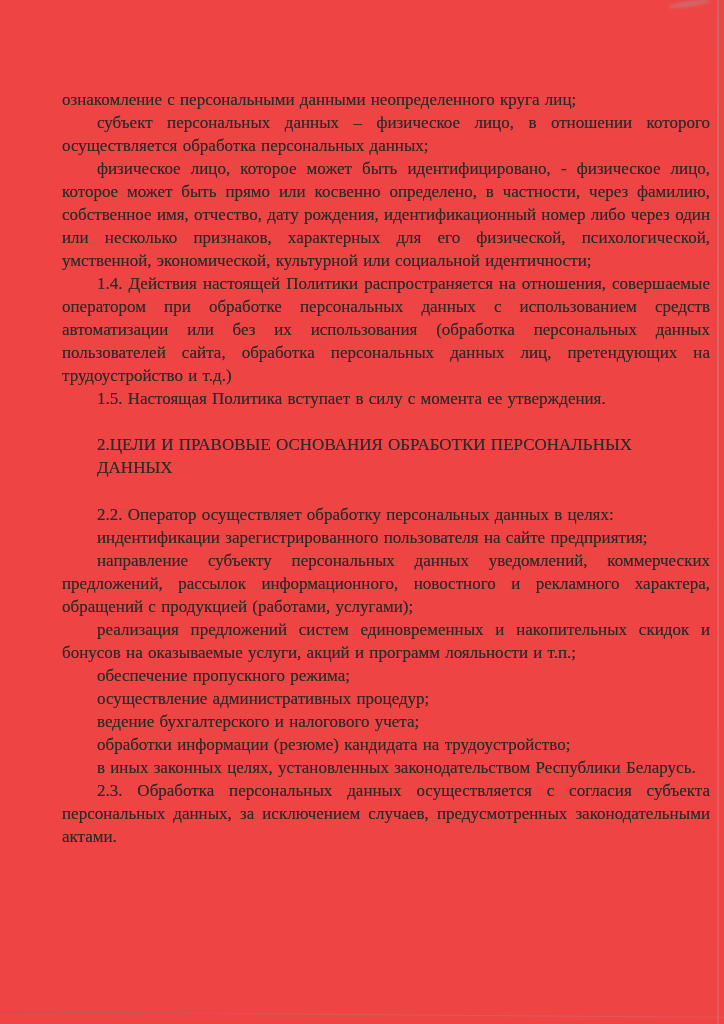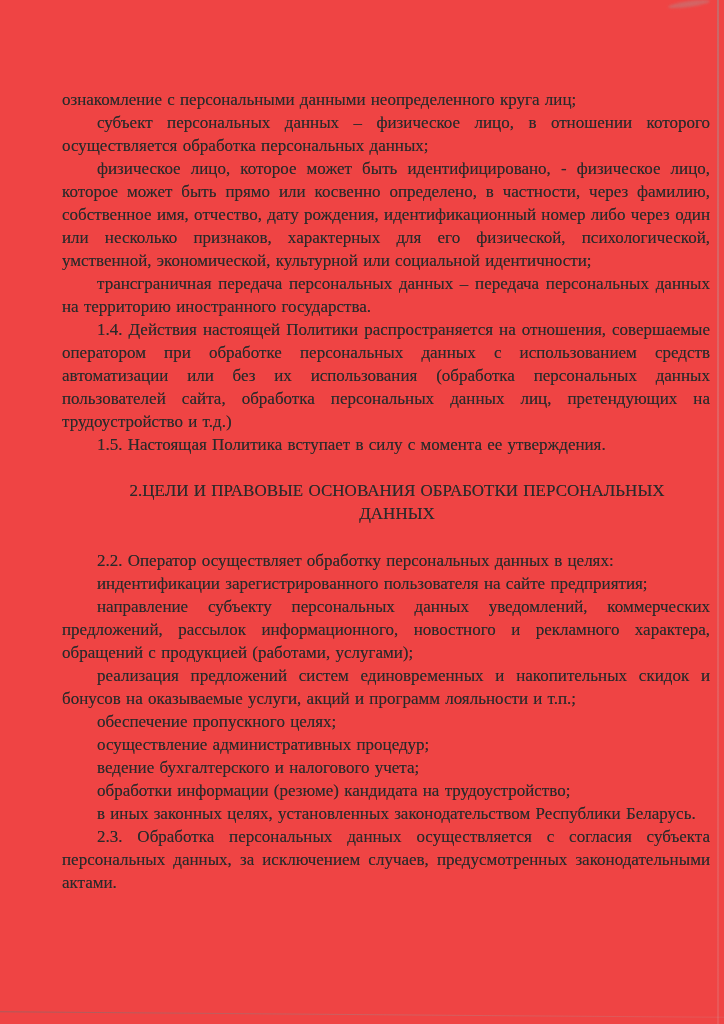--- a/index.html
+++ b/index.html
@@ -30,21 +30,21 @@
     text-align: justify;
     text-indent: 35px;
     word-spacing: 1px;
   }
   .para.no-indent {
     text-indent: 0;
   }
   .heading {
     margin: 23px 0 24px 35px;
     max-width: 600px;
-    text-align: center;
+    text-align: left;
     text-indent: 0;
   }
   
   .edge-shadow-right {
     position: absolute;
     top: 0;
     left: 717px;
     width: 2px;
     height: 1024px;
     background: linear-gradient(to bottom, rgba(150,150,150,0.45), rgba(190,190,190,0.25) 40%, rgba(200,200,200,0.15));
@@ -71,29 +71,28 @@
   }
 </style>
 </head>
 <body>
 
 <div class="page">
   <div class="text-block">
     <p class="para no-indent">ознакомление с персональными данными неопределенного круга лиц;</p>
     <p class="para">субъект персональных данных – физическое лицо, в отношении которого осуществляется обработка персональных данных;</p>
     <p class="para">физическое лицо, которое может быть идентифицировано, - физическое лицо, которое может быть прямо или косвенно определено, в частности, через фамилию, собственное имя, отчество, дату рождения, идентификационный номер либо через один или несколько признаков, характерных для его физической, психологической, умственной, экономической, культурной или социальной идентичности;</p>
-    <p class="para">трансграничная передача персональных данных – передача персональных данных на территорию иностранного государства.</p>
     <p class="para">1.4. Действия настоящей Политики распространяется на отношения, совершаемые оператором при обработке персональных данных с использованием средств автоматизации или без их использования (обработка персональных данных пользователей сайта, обработка персональных данных лиц, претендующих на трудоустройство и т.д.)</p>
     <p class="para">1.5. Настоящая Политика вступает в силу с момента ее утверждения.</p>
     <p class="para heading">2.ЦЕЛИ И ПРАВОВЫЕ ОСНОВАНИЯ ОБРАБОТКИ ПЕРСОНАЛЬНЫХ ДАННЫХ</p>
     <p class="para">2.2. Оператор осуществляет обработку персональных данных в целях:</p>
     <p class="para">индентификации зарегистрированного пользователя на сайте предприятия;</p>
     <p class="para">направление субъекту персональных данных уведомлений, коммерческих предложений, рассылок информационного, новостного и рекламного характера, обращений с продукцией (работами, услугами);</p>
     <p class="para">реализация предложений систем единовременных и накопительных скидок и бонусов на оказываемые услуги, акций и программ лояльности и т.п.;</p>
-    <p class="para">обеспечение пропускного целях;</p>
+    <p class="para">обеспечение пропускного режима;</p>
     <p class="para">осуществление административных процедур;</p>
     <p class="para">ведение бухгалтерского и налогового учета;</p>
     <p class="para">обработки информации (резюме) кандидата на трудоустройство;</p>
     <p class="para">в иных законных целях, установленных законодательством Республики Беларусь.</p>
     <p class="para">2.3. Обработка персональных данных осуществляется с согласия субъекта персональных данных, за исключением случаев, предусмотренных законодательными актами.</p>
 
   </div>
 
   <div class="edge-shadow-right"></div>
   <div class="smudge-top"></div>

